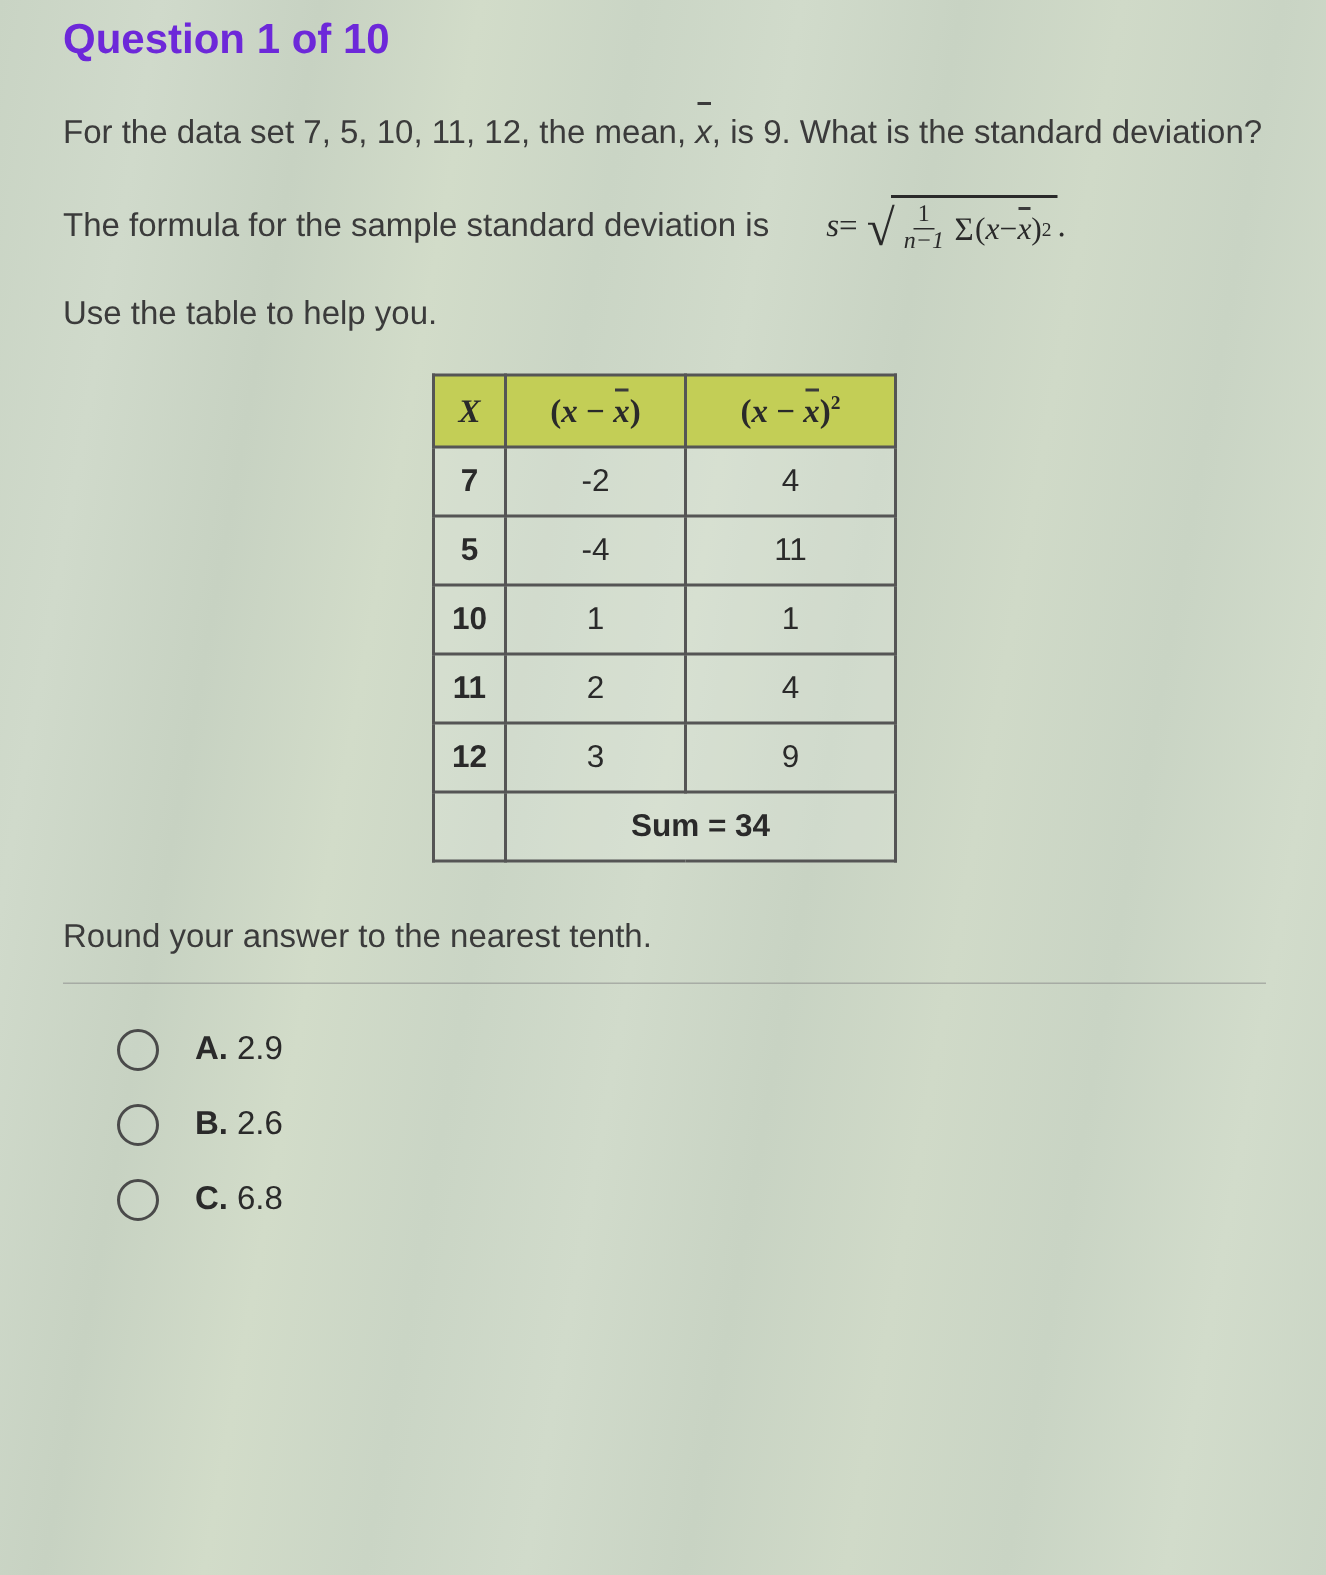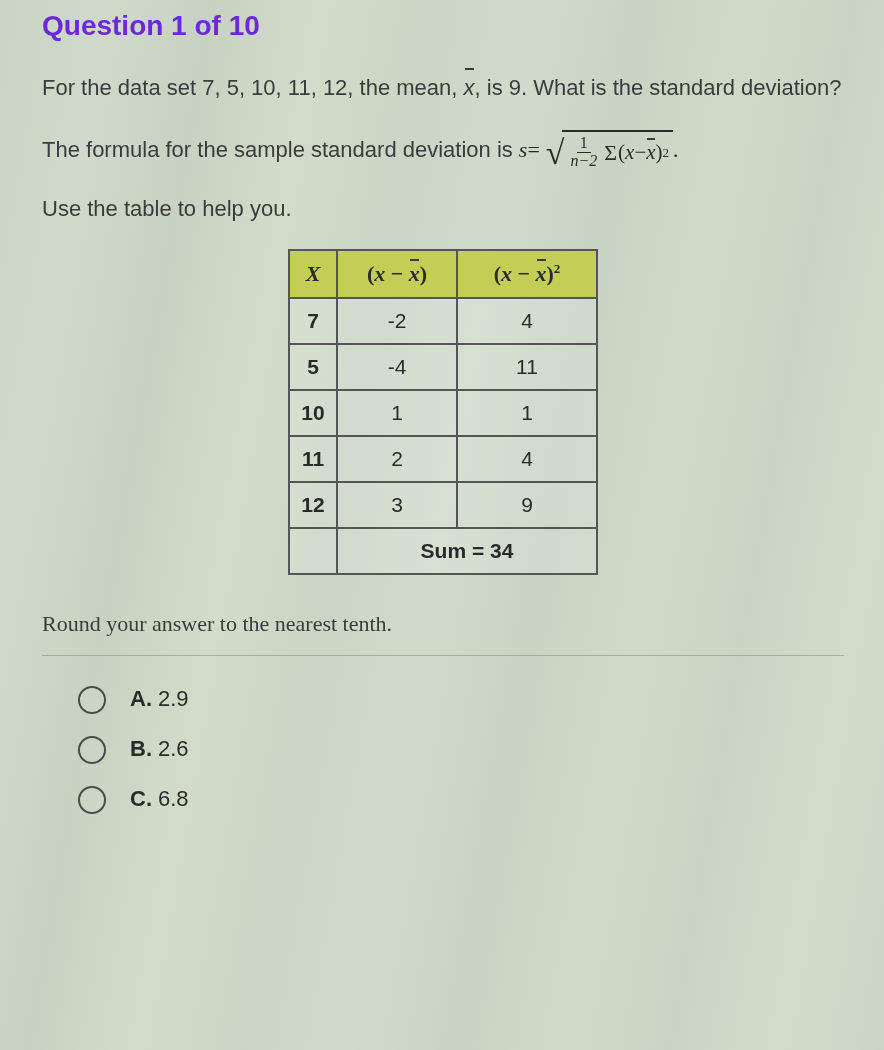--- a/index.html
+++ b/index.html
@@ -48,20 +48,21 @@
     height: 1.5px;
     background: #3b3b3b;
   }
   .formula-line {
     font-size: 22px;
     color: #3b3b3b;
     margin-bottom: 26px;
     display: flex;
     align-items: center;
     flex-wrap: wrap;
+    gap: 32px;
   }
   .formula {
     display: inline-flex;
     align-items: center;
     font-family: 'Times New Roman', serif;
     font-style: italic;
     margin-left: 6px;
     color: #2a2a2a;
   }
   .sqrt-wrap {
@@ -139,21 +140,20 @@
   table.calc td.s-cell { width: 140px; font-weight: normal;}
   .d-cell, .s-cell { font-weight: normal !important; color:#333;}
   .sum-row td {
     font-weight: normal;
     font-size: 21px;
   }
   .round-line {
     font-size: 22px;
     color: #3b3b3b;
     margin-bottom: 18px;
-    font-family: Liberation Serif, serif;
   }
   .hr {
     border: none;
     border-top: 1.5px solid #888;
     margin: 0 0 30px 0;
     opacity: 0.55;
   }
   .options {
     padding-left: 36px;
   }
@@ -192,21 +192,21 @@
   <div class="formula-line">
     <span>The formula for the sample standard deviation is </span>
     <span class="formula">
       <span>s</span>
       <span style="font-style:normal;"> = </span>
       <span class="sqrt-wrap">
         <span class="radical">√</span>
         <span class="under-root">
           <span class="frac">
             <span class="num">1</span>
-            <span class="den">n−2</span>
+            <span class="den">n−1</span>
           </span>
           <span class="sigma">Σ</span>
           <span class="hdr-paren">(</span>
           <span class="hdr-var">x</span>
           <span style="font-style:normal;"> − </span>
           <span class="xbar hdr-var">x</span>
           <span class="hdr-paren">)</span>
           <span class="sq">2</span>
         </span>
       </span>

